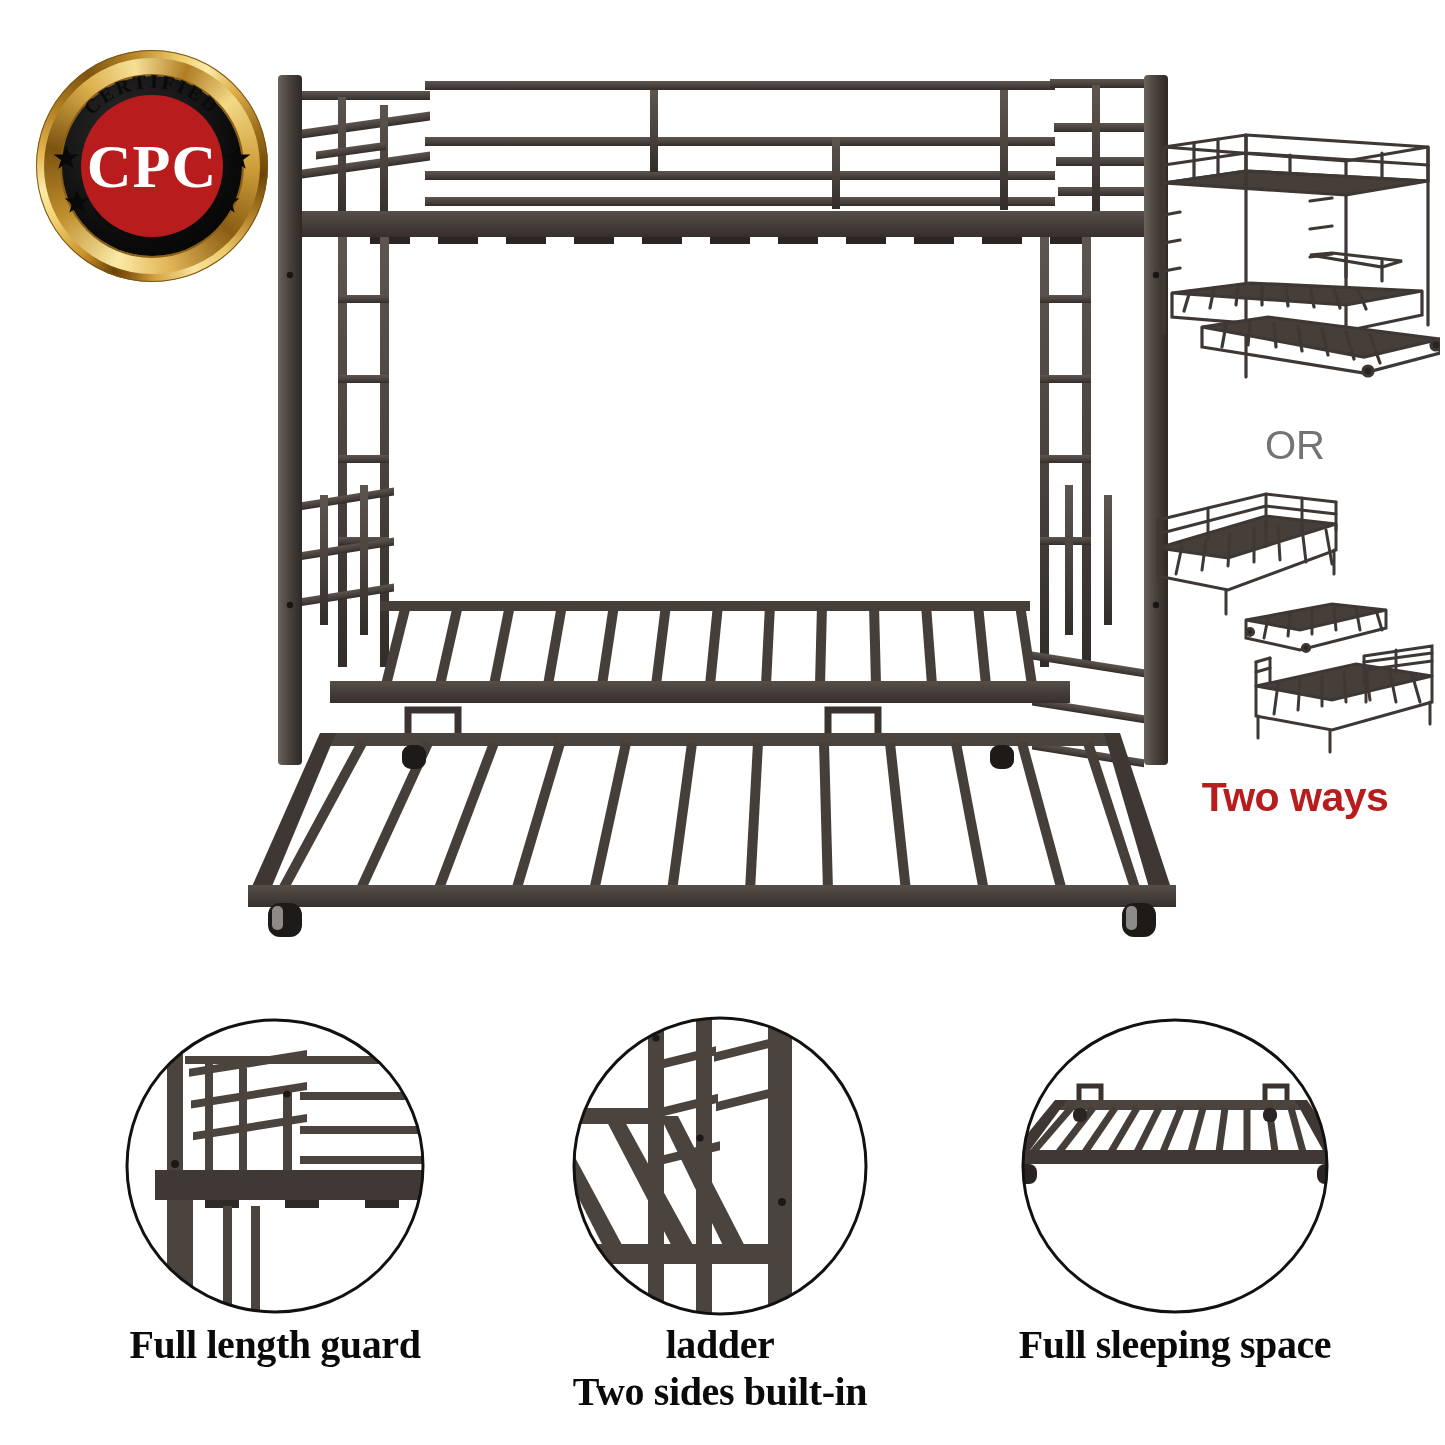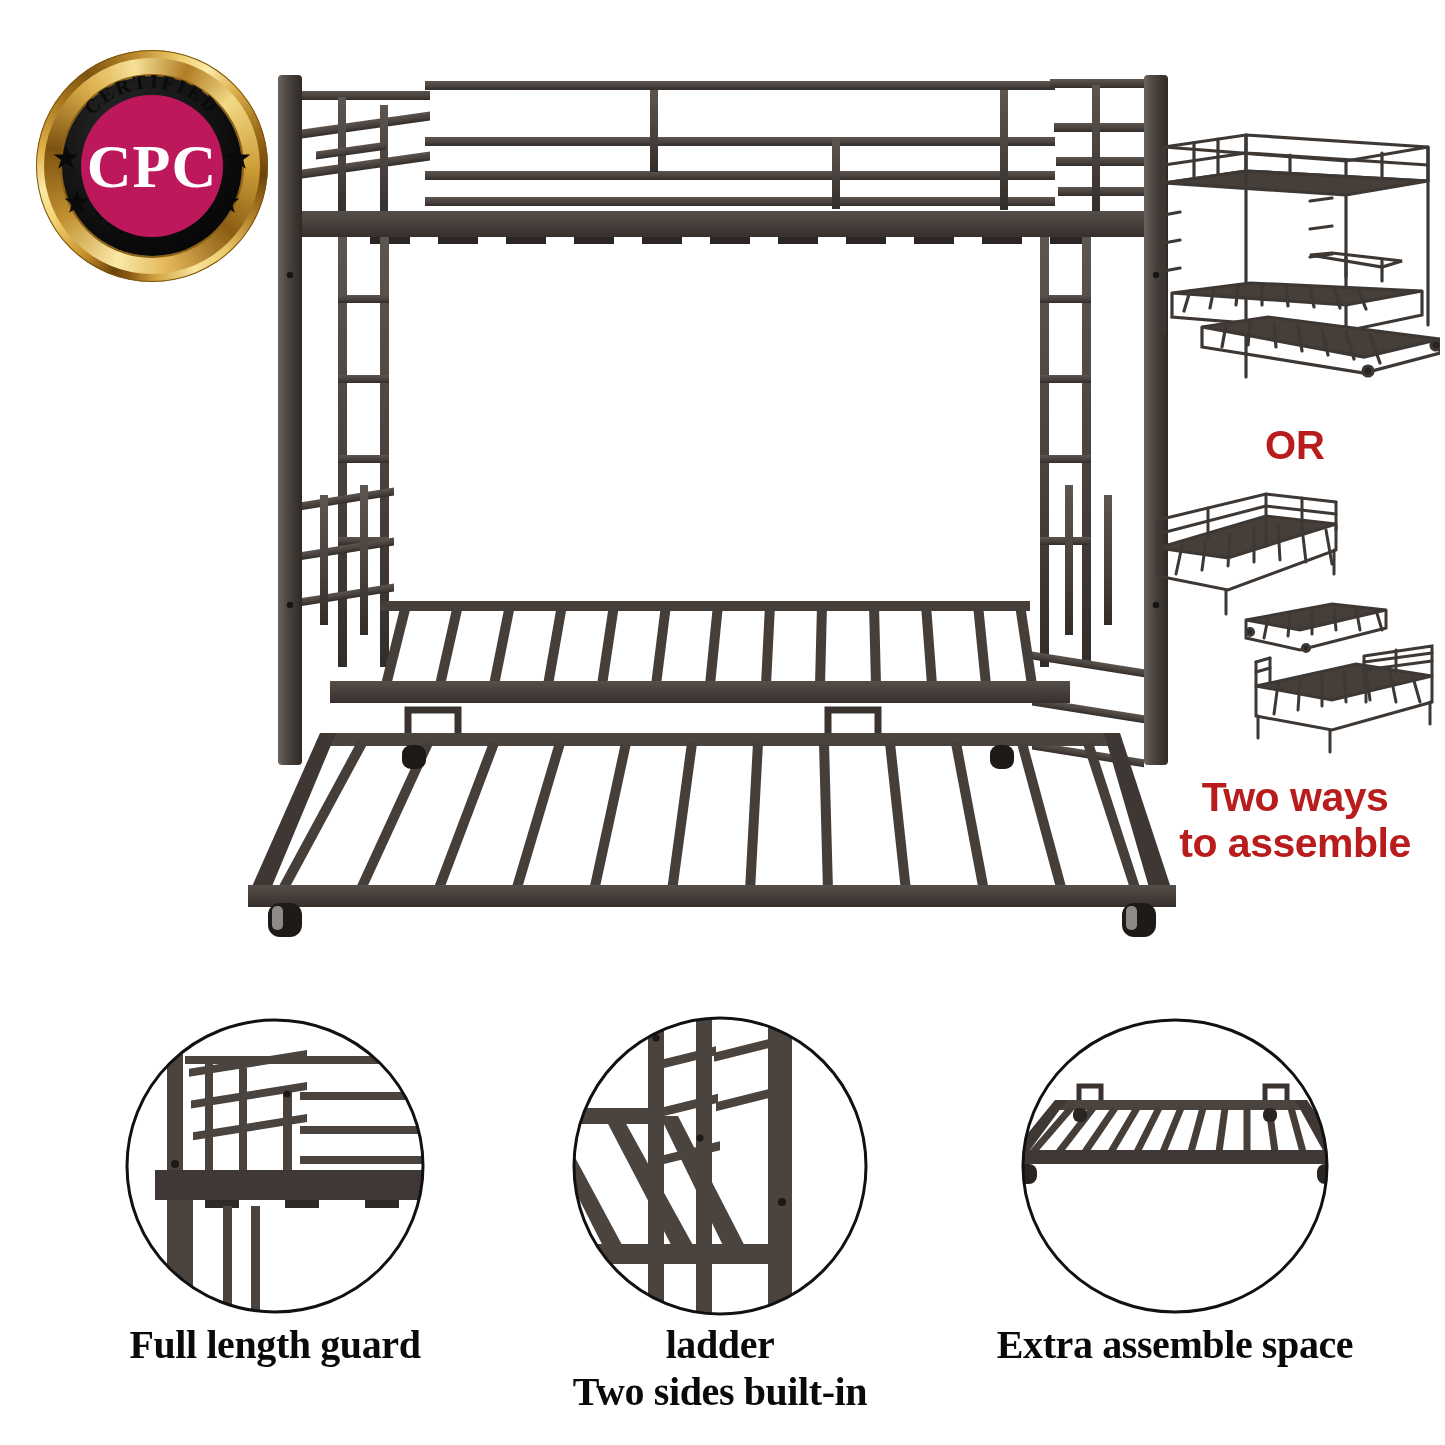--- a/index.html
+++ b/index.html
@@ -19,36 +19,36 @@
      box-shadow:0 0 0 1px #7a5512 inset;}
   .badge-ring2{position:absolute;left:8px;top:8px;right:8px;bottom:8px;border-radius:50%;
      background:
        conic-gradient(from 20deg,
          #b07d24 0deg,#f3d986 30deg,#cf9f39 70deg,#8a5d14 110deg,#e0b456 150deg,
          #fbeaa8 180deg,#c08f2e 220deg,#7d5310 260deg,#daad4a 300deg,#f6e097 330deg,#b07d24 360deg);}
   .badge-inner{position:absolute;left:26px;top:26px;right:26px;bottom:26px;border-radius:50%;
      background:radial-gradient(circle at 38% 32%, #2b2b2b 0%, #0c0c0c 62%, #000 100%);
      box-shadow:0 0 0 2px #8a5e14;}
   .badge-core{position:absolute;left:45px;top:45px;right:45px;bottom:45px;border-radius:50%;
-     background:#be185d;display:flex;align-items:center;justify-content:center;}
+     background:#b91c1c;display:flex;align-items:center;justify-content:center;}
   .badge-core span{font-family:"Liberation Serif","DejaVu Serif",serif;font-weight:700;
      font-size:62px;color:#ffffff;letter-spacing:1px;line-height:1;}
   .arc-svg{position:absolute;inset:0;}
   .arc-svg text{font-family:"Liberation Serif","DejaVu Serif",serif;font-weight:700;
      font-size:19.5px;letter-spacing:3.2px;fill:#0a0a0a;}
 
   
   #main-product{position:absolute;left:220px;top:45px;width:960px;height:900px;}
   #main-product svg{width:100%;height:100%;display:block;}
 
   
   #right-col{position:absolute;left:1150px;top:95px;width:290px;height:790px;}
   #thumb-bunk{position:absolute;left:0;top:0;width:290px;height:320px;}
   #or-label{position:absolute;left:0;top:330px;width:290px;text-align:center;
-     font-size:40px;font-weight:700;color:#b91c1c;line-height:1;}
+     font-size:40px;font-weight:400;color:#737373;line-height:1;}
   #thumb-pieces{position:absolute;left:0;top:385px;width:290px;height:300px;}
   #assemble-caption{position:absolute;left:0;top:680px;width:290px;text-align:center;
      font-size:41px;font-weight:700;color:#b91c1c;line-height:1.12;letter-spacing:-0.5px;}
   #right-col svg{width:100%;height:100%;display:block;}
 
   
   #features{position:absolute;left:0;top:1000px;width:1445px;height:445px;}
   .feature{position:absolute;top:16px;width:440px;height:445px;font-family:Liberation Serif, serif;}
   .feature .oval-wrap{position:absolute;left:0;top:0;width:440px;height:300px;}
   .feature .oval-wrap svg{width:100%;height:100%;display:block;}
@@ -328,21 +328,20 @@
             <path d="M214 176 L282 166 L282 196 M214 176 L214 204"></path>
             <path d="M214 182 L282 173 M214 190 L282 181 M246 170 L246 192"></path>
             <path d="M108 236 L108 258 M180 250 L180 272 M280 222 L280 244 M216 204 L216 222"></path>
           </g>
         </g>
       </svg>
     </div>
 
     <div id="assemble-caption">
       <div>Two ways</div>
-      <div>to assemble</div>
     </div>
   </div>
 
   <div id="features">
 
     <div class="feature" id="feature-guard">
       <div class="oval-wrap">
         <svg viewBox="0 0 440 300" xmlns="http://www.w3.org/2000/svg">
           <defs>
               <clipPath id="clipA">
@@ -459,18 +458,18 @@
                 <rect x="362" y="148" width="20" height="20" rx="8"></rect>
                 <rect x="118" y="92" width="14" height="14" rx="6"></rect>
                 <rect x="308" y="92" width="14" height="14" rx="6"></rect>
               </g>
             </g>
           </g>
           <ellipse cx="220" cy="150" rx="152" ry="146" fill="none" stroke="#111111" stroke-width="3"></ellipse>
         </svg>
       </div>
       <div class="cap">
-        <div>Extra assemble space</div>
+        <div>Full sleeping space</div>
       </div>
     </div>
 
   </div>
 </div>
 
 </body></html>

